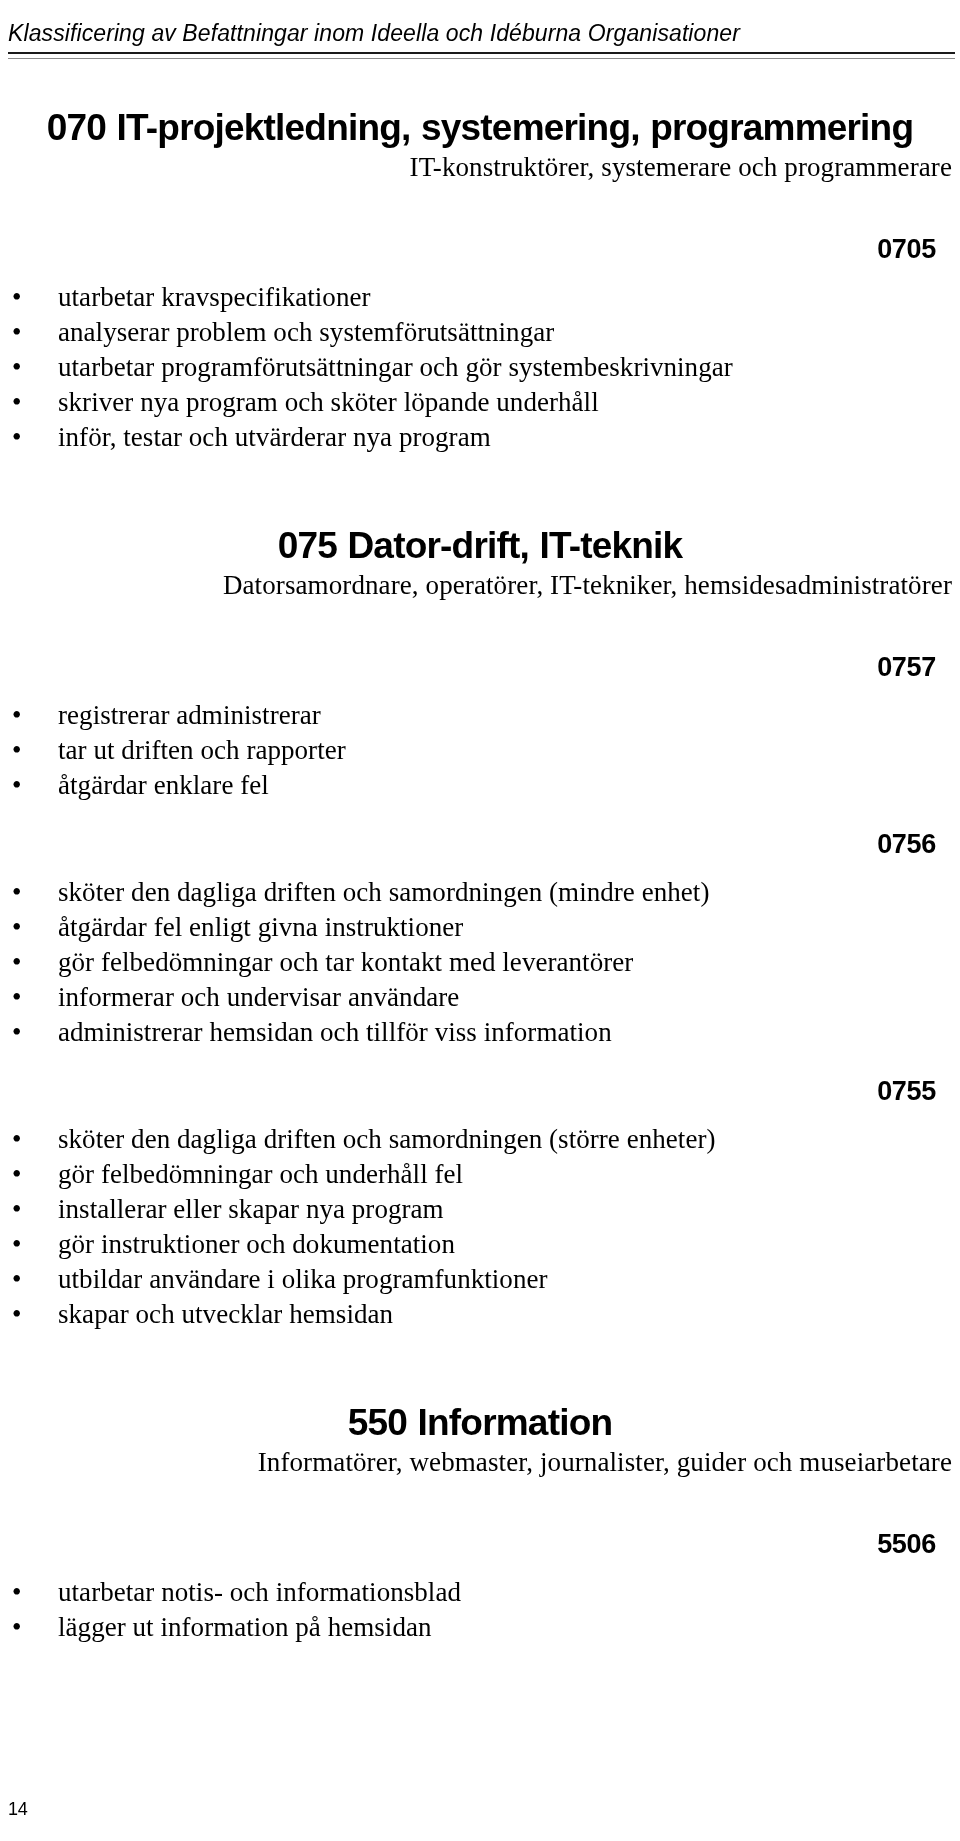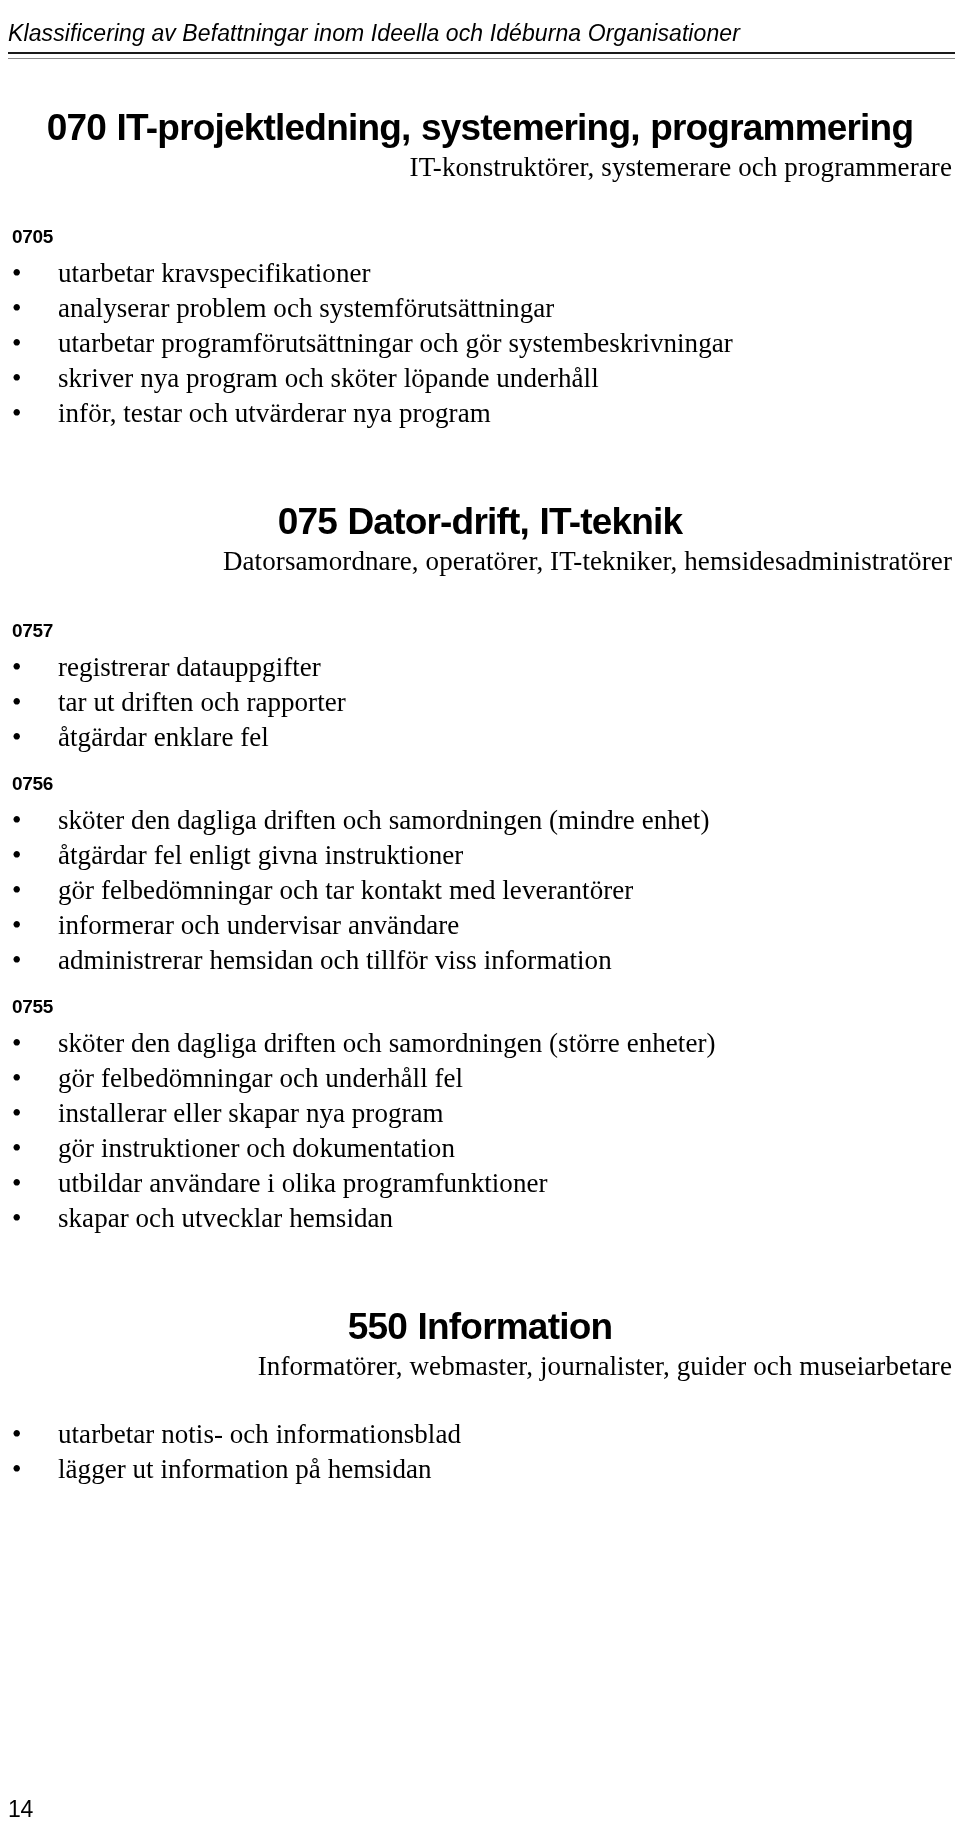--- a/index.html
+++ b/index.html
@@ -68,24 +68,25 @@
     font-size: 27px;
     line-height: 34px;
     margin: 2px 0 0 0;
     letter-spacing: 0.1px;
     text-align: right;
   }
 
   .code-label {
     font-family: "Liberation Sans", sans-serif;
     font-weight: bold;
-    font-size: 19px;
+    font-size: 27px;
     line-height: 30px;
     letter-spacing: -0.3px;
-    margin: 4px;
+    margin: 16px;
+    text-align: right;
   }
 
   ul.duties {
     list-style: none;
     margin: 0;
     padding: 0;
   }
   ul.duties li {
     position: relative;
     font-family: "Liberation Serif", serif;
@@ -106,21 +107,21 @@
   .gap-after-duties { height: 34px; }
   .gap-before-code  { height: 10px; }
   .gap-big          { height: 70px; }
 
   
   .folio {
     position: absolute;
     left: 8px;
     bottom: 18px;
     font-family: "Liberation Sans", sans-serif;
-    font-size: 23px;
+    font-size: 18px;
     line-height: 28px;
     letter-spacing: -0.3px;
   }
 </style>
 </head>
 <body>
 
 <div class="page">
 
   <div class="running-header">Klassificering av Befattningar inom Ideella och Idéburna Organisationer</div>
@@ -140,21 +141,21 @@
           <li><span class="bullet">•</span><span>inför, testar och utvärderar nya program</span></li>
         </ul>
       </div>
       <div class="gap-big"></div>
       <div class="group">
         <div class="group-heading">075 Dator-drift, IT-teknik</div>
         <div class="group-subtitle">Datorsamordnare, operatörer, IT-tekniker, hemsidesadministratörer</div>
         <div class="gap-after-duties"></div>
         <div class="code-label">0757</div>
         <ul class="duties">
-          <li><span class="bullet">•</span><span>registrerar datauppgifter</span></li>
+          <li><span class="bullet">•</span><span>registrerar administrerar</span></li>
           <li><span class="bullet">•</span><span>tar ut driften och rapporter</span></li>
           <li><span class="bullet">•</span><span>åtgärdar enklare fel</span></li>
         </ul>
         <div class="gap-before-code"></div>
         <div class="code-label">0756</div>
         <ul class="duties">
           <li><span class="bullet">•</span><span>sköter den dagliga driften och samordningen (mindre enhet)</span></li>
           <li><span class="bullet">•</span><span>åtgärdar fel enligt givna instruktioner</span></li>
           <li><span class="bullet">•</span><span>gör felbedömningar och tar kontakt med leverantörer</span></li>
           <li><span class="bullet">•</span><span>informerar och undervisar användare</span></li>
@@ -169,20 +170,21 @@
           <li><span class="bullet">•</span><span>gör instruktioner och dokumentation</span></li>
           <li><span class="bullet">•</span><span>utbildar användare i olika programfunktioner</span></li>
           <li><span class="bullet">•</span><span>skapar och utvecklar hemsidan</span></li>
         </ul>
       </div>
       <div class="gap-big"></div>
       <div class="group">
         <div class="group-heading">550 Information</div>
         <div class="group-subtitle">Informatörer, webmaster, journalister, guider och museiarbetare</div>
         <div class="gap-after-duties"></div>
+        <div class="code-label">5506</div>
         <ul class="duties">
           <li><span class="bullet">•</span><span>utarbetar notis- och informationsblad</span></li>
           <li><span class="bullet">•</span><span>lägger ut information på hemsidan</span></li>
         </ul>
       </div>
     </div>
 
   <div class="folio">14</div>
 
 </div>

